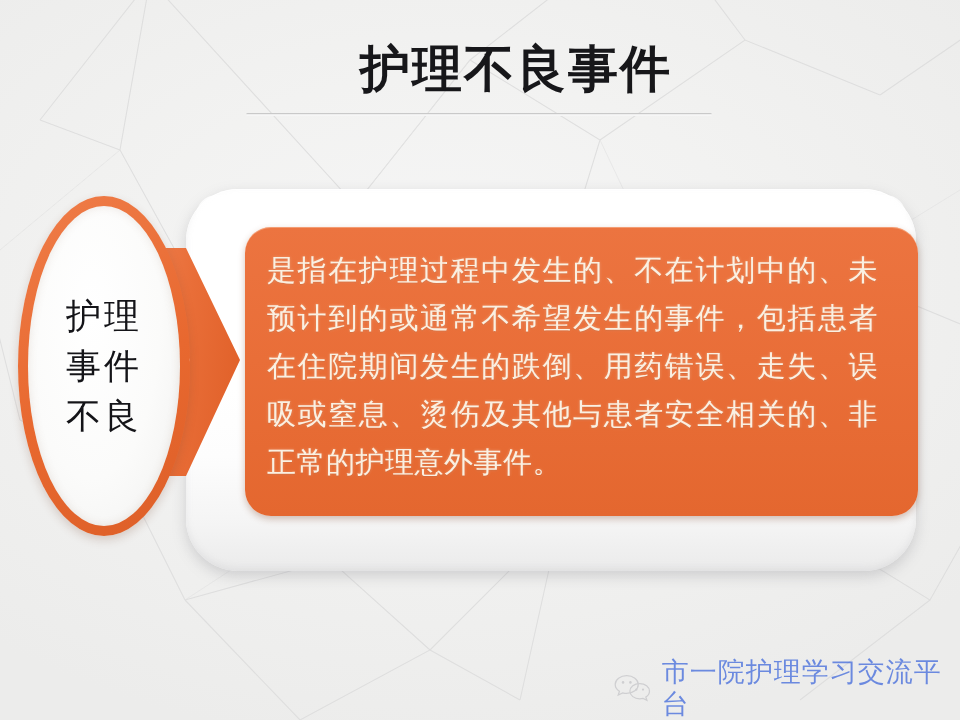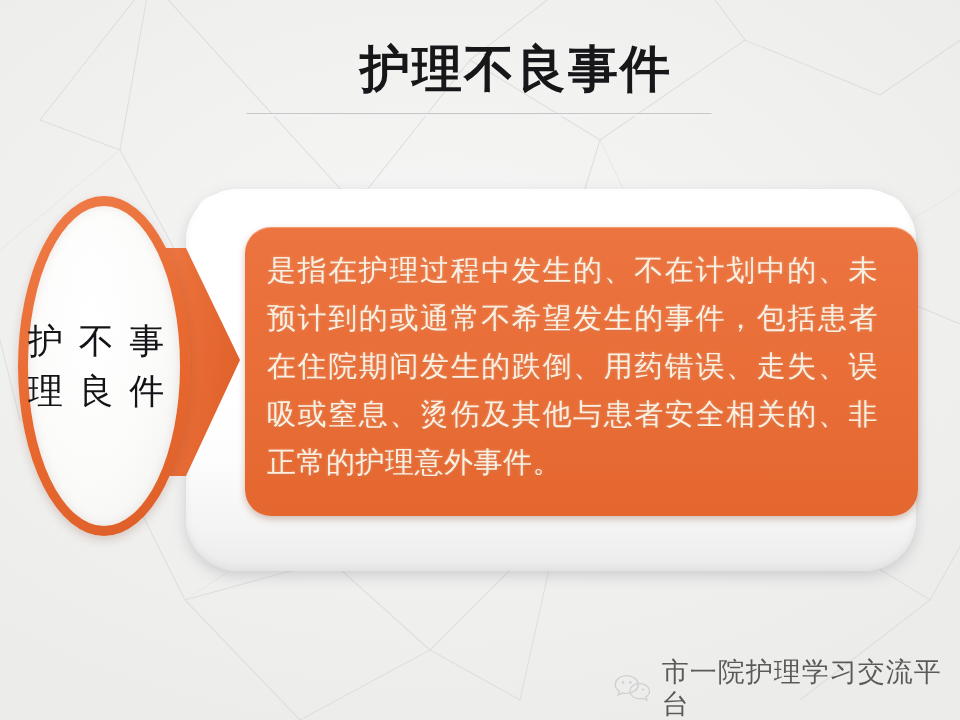--- a/index.html
+++ b/index.html
@@ -147,22 +147,23 @@
   }
   .oval-inner {
     position: absolute;
     left: 10px;
     top: 10px;
     right: 10px;
     bottom: 10px;
     border-radius: 50%;
     background: radial-gradient(ellipse at 42% 34%, #ffffff 0%, #fbfbfa 55%, #f0f0ef 100%);
     display: flex;
-    flex-direction: row;
+    flex-direction: column;
     align-items: center;
+    justify-content: center;
     box-shadow: 0 0 10px rgba(150,110,85,0.16) inset;
   }
   .oval-line {
     font-size: 35px;
     line-height: 50px;
     color: #141418;
     letter-spacing: 3px;
     font-family: "DejaVu Sans", "Liberation Sans", sans-serif;
   }
 
@@ -173,21 +174,21 @@
     top: 656px;
     display: flex;
     align-items: center;
     gap: 9px;
     opacity: 0.62;
   }
   .wm-logo { display: block; }
   .wm-text {
     font-size: 27px;
     line-height: 32px;
-    color: #000000;
+    color: #1d4ed8;
     letter-spacing: 1px;
     font-family: "DejaVu Sans", "Liberation Sans", sans-serif;
   }
 </style>
 </head>
 <body>
 
 <div id="slide">
 
   <div id="bg-gradient"></div>
@@ -243,22 +244,22 @@
         <stop offset="100%" stop-color="#e2632c"></stop>
       </linearGradient>
     </defs>
     <path d="M8 0 L58 0 L112 112 L58 228 L6 228 L62 112 Z" fill="url(#connGrad)"></path>
   </svg>
 
   <div class="oval-badge">
     <div class="oval-ring"></div>
     <div class="oval-inner">
       <div class="oval-line">护理</div>
+      <div class="oval-line">事件</div>
       <div class="oval-line">不良</div>
-      <div class="oval-line">事件</div>
     </div>
   </div>
 
   <div class="orange-panel">
     <p class="panel-text">是指在护理过程中发生的、不在计划中的、未预计到的或通常不希望发生的事件，包括患者在住院期间发生的跌倒、用药错误、走失、误吸或窒息、烫伤及其他与患者安全相关的、非正常的护理意外事件。</p>
   </div>
 
   <div class="watermark">
     <svg class="wm-logo" width="42" height="32" viewBox="0 0 42 32" xmlns="http://www.w3.org/2000/svg">
       <g fill="none" stroke="#bdbdc1" stroke-width="1.3">

